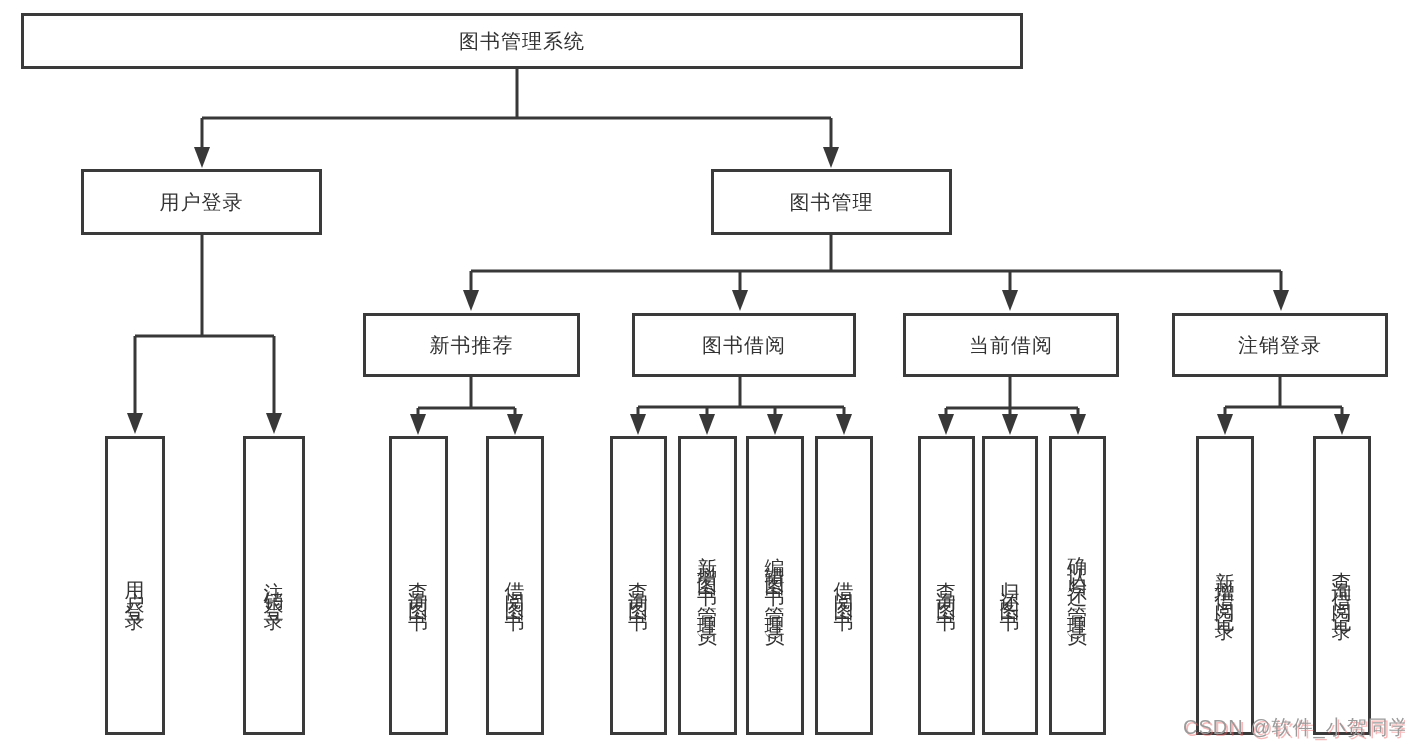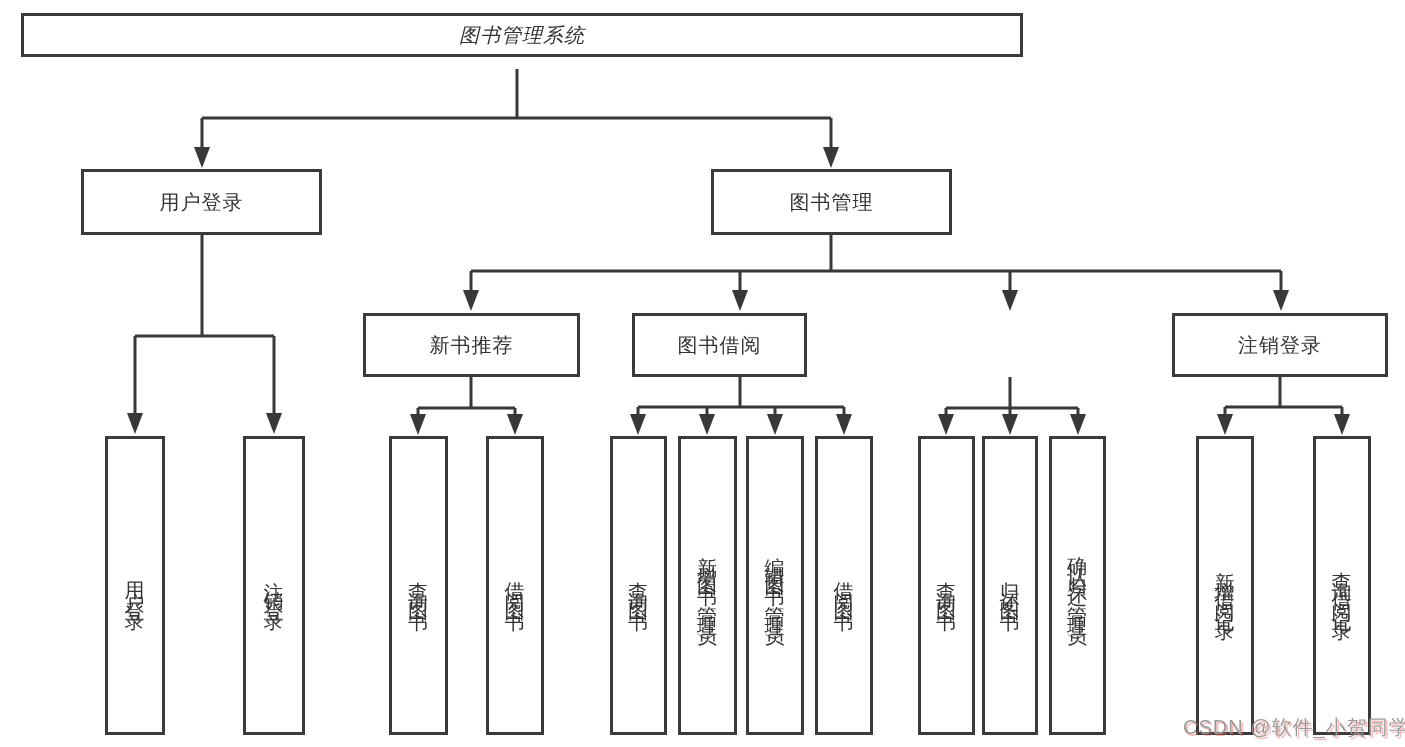--- a/index.html
+++ b/index.html
@@ -78,36 +78,39 @@
       <polygon points="767,414 783,414 775,435"></polygon>
       <polygon points="836,414 852,414 844,435"></polygon>
       <polygon points="938,414 954,414 946,435"></polygon>
       <polygon points="1002,414 1018,414 1010,435"></polygon>
       <polygon points="1070,414 1086,414 1078,435"></polygon>
       <polygon points="1217,414 1233,414 1225,435"></polygon>
       <polygon points="1334,414 1350,414 1342,435"></polygon>
     </g>
   </svg>
 
-  <div class="node hbox" style="left:21px;top:13px;width:1002px;height:44px;font-style:italic;">
+  <div class="node hbox" style="left:21px;top:13px;width:1002px;height:56px;">
     <span>图书管理系统</span>
   </div>
 
   <div class="node hbox" style="left:81px;top:169px;width:241px;height:66px;">
     <span>用户登录</span>
   </div>
   <div class="node hbox" style="left:711px;top:169px;width:241px;height:66px;">
     <span>图书管理</span>
   </div>
 
   <div class="node hbox" style="left:363px;top:313px;width:217px;height:64px;">
     <span>新书推荐</span>
   </div>
-  <div class="node hbox" style="left:632px;top:313px;width:175px;height:64px;">
+  <div class="node hbox" style="left:632px;top:313px;width:224px;height:64px;">
     <span>图书借阅</span>
+  </div>
+  <div class="node hbox" style="left:903px;top:313px;width:216px;height:64px;">
+    <span>当前借阅</span>
   </div>
   <div class="node hbox" style="left:1172px;top:313px;width:216px;height:64px;">
     <span>注销登录</span>
   </div>
 
   <div class="node vbox" style="left:105px;top:436px;width:60px;height:299px;">
     <span>用户登录</span>
   </div>
   <div class="node vbox" style="left:243px;top:436px;width:62px;height:299px;">
     <span>注销登录</span>

